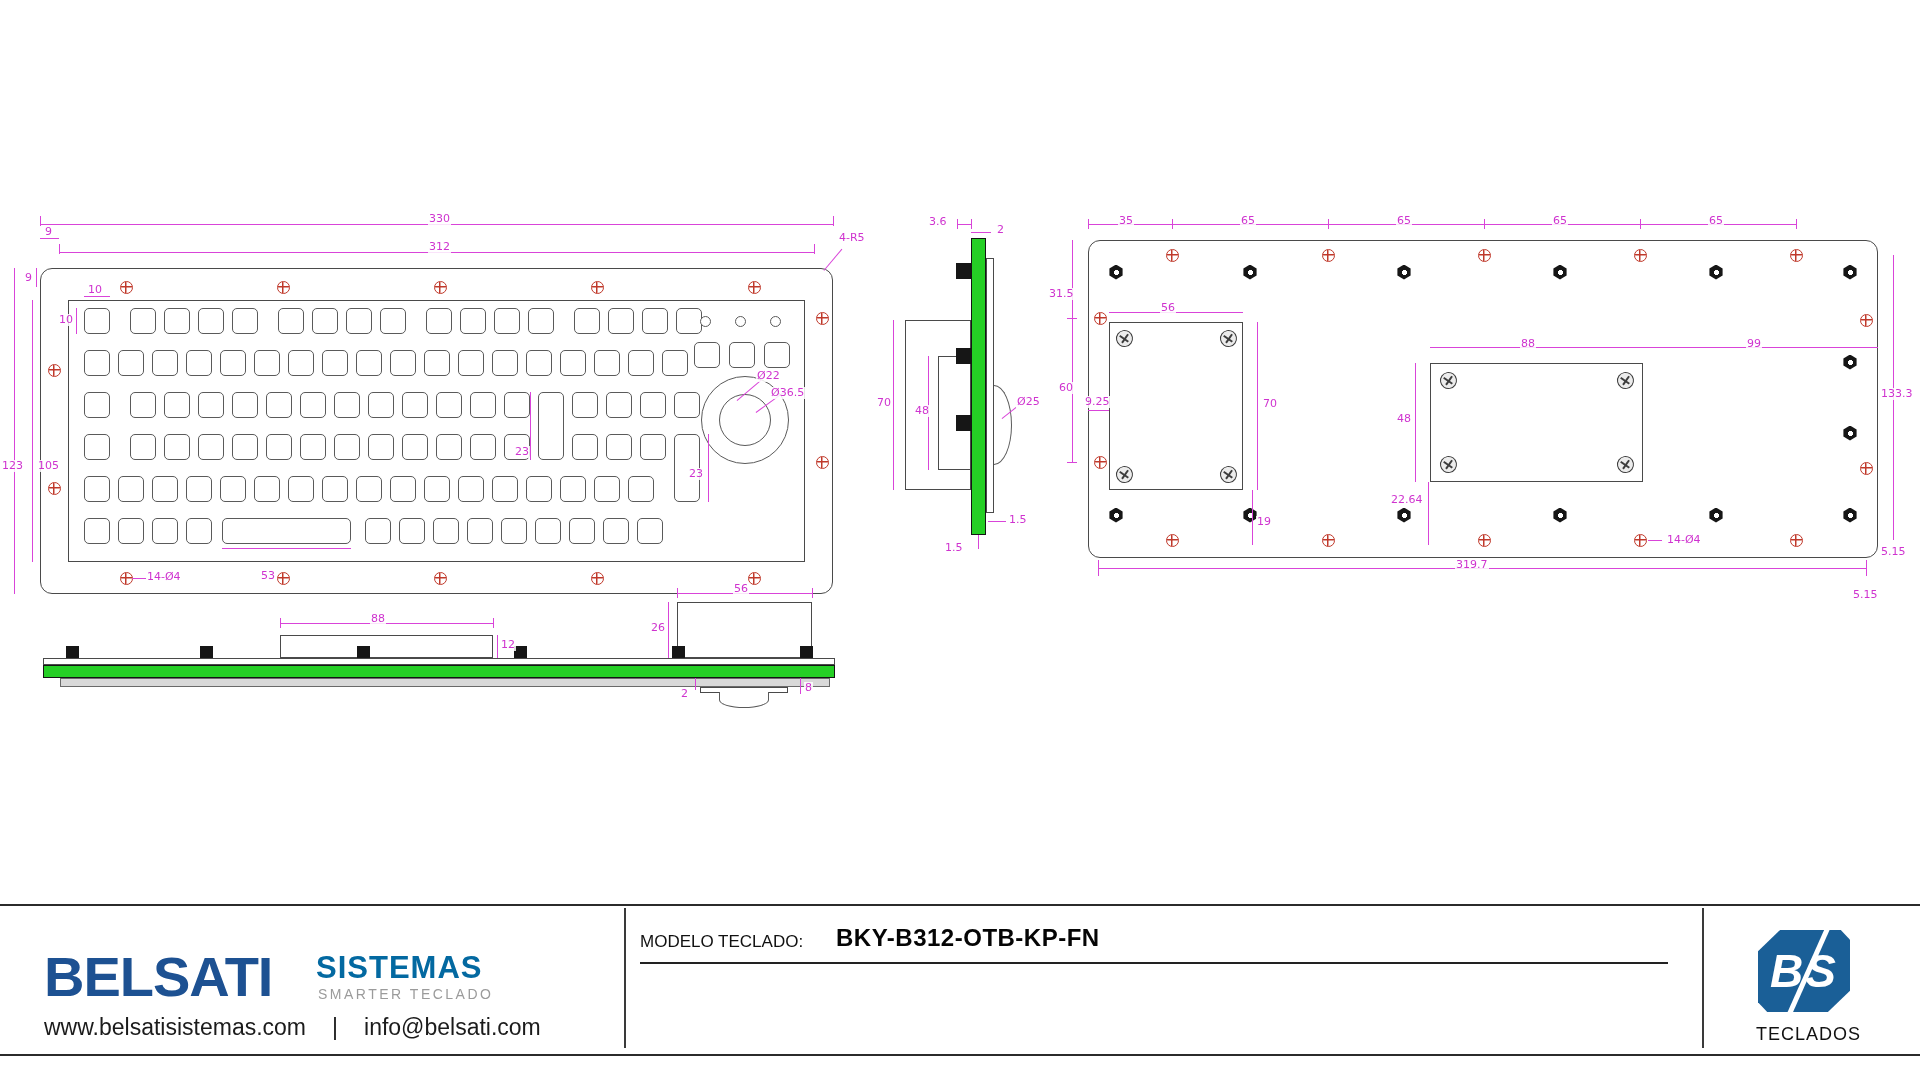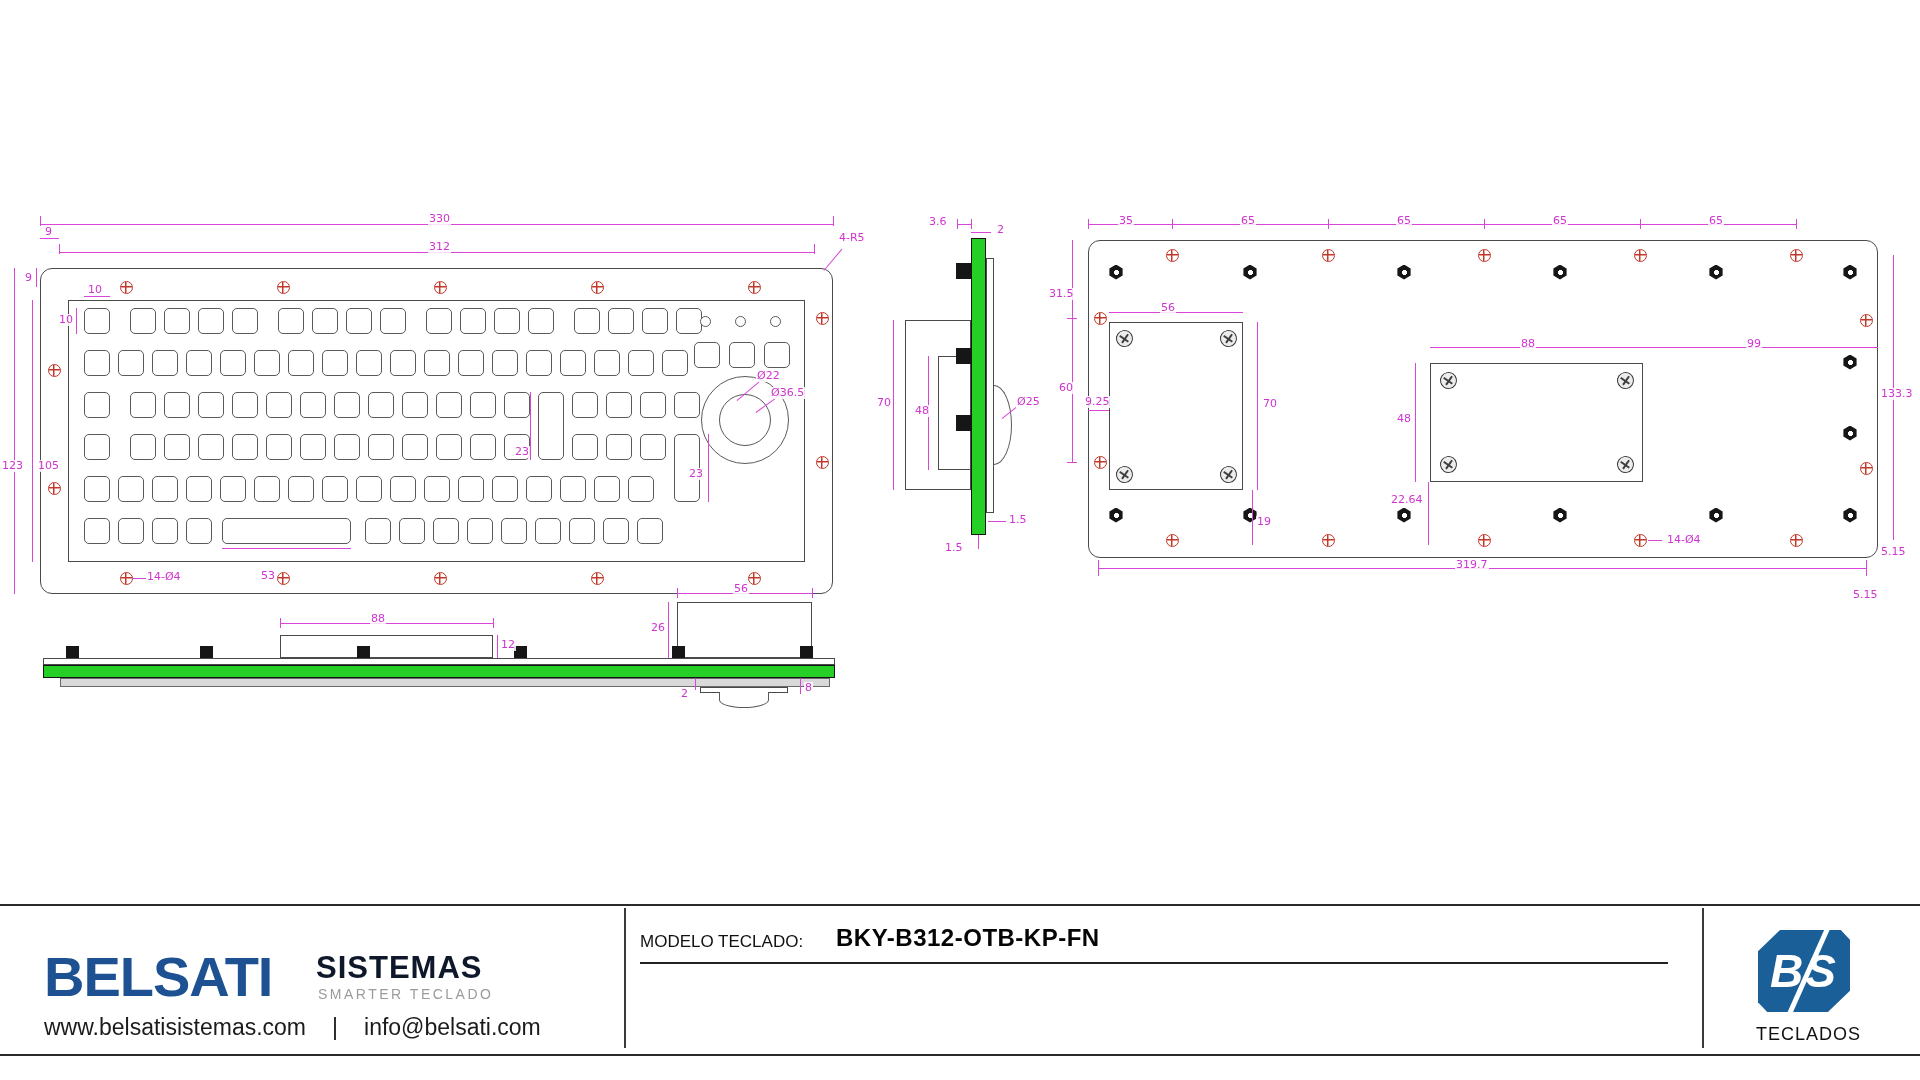--- a/index.html
+++ b/index.html
@@ -28,21 +28,21 @@
   .domeD{position:absolute;border:1.5px solid #5a5a5a;border-top:none;background:#fff;
          border-radius:0 0 100% 100%/0 0 100% 100%;box-sizing:border-box;}
   .mline{position:absolute;background:#d944d9;z-index:2;}
   .rline{transform-origin:left center;}
   .dim{position:absolute;color:#cf33cf;font:11px/1.1 "DejaVu Sans",sans-serif;
        background:rgba(255,255,255,.85);padding:0 1px;z-index:6;white-space:nowrap;}
   
   .sep{position:absolute;left:0;width:1920px;height:2px;background:#2b2b2b;}
   .vdiv{position:absolute;width:2px;background:#3a3a3a;}
   .brand{position:absolute;left:44px;top:944px;font-size:56px;font-weight:bold;color:#1d5192;letter-spacing:-1px;}
-  .brand2{position:absolute;left:316px;top:950px;font-size:31px;font-weight:bold;color:#0f172a;letter-spacing:1px;}
+  .brand2{position:absolute;left:316px;top:950px;font-size:31px;font-weight:bold;color:#0369a1;letter-spacing:1px;}
   .tagline{position:absolute;left:318px;top:986px;font-size:14px;color:#9b9b9b;letter-spacing:2.5px;}
   .contact{position:absolute;left:44px;top:1014px;font-size:23px;color:#1b1b1b;}
   .contact .pipe{margin:0 26px;}
   .mlabel{position:absolute;left:640px;top:932px;font-size:17px;color:#111;}
   .mvalue{position:absolute;left:836px;top:924px;font-size:24px;font-weight:bold;color:#050505;letter-spacing:0.5px;}
   .munder{position:absolute;left:640px;top:962px;width:1028px;height:2px;background:#222;}
   .bslogo{position:absolute;left:1758px;top:930px;width:92px;height:82px;background:#1a5f97;
           clip-path:polygon(24% 0,90% 0,100% 12%,100% 74%,76% 100%,10% 100%,0 88%,0 26%);}
   .bslogo span{position:absolute;left:0;top:0;width:100%;height:82px;line-height:82px;text-align:center;
           color:#fff;font-size:46px;font-weight:bold;font-style:italic;letter-spacing:2px;}

